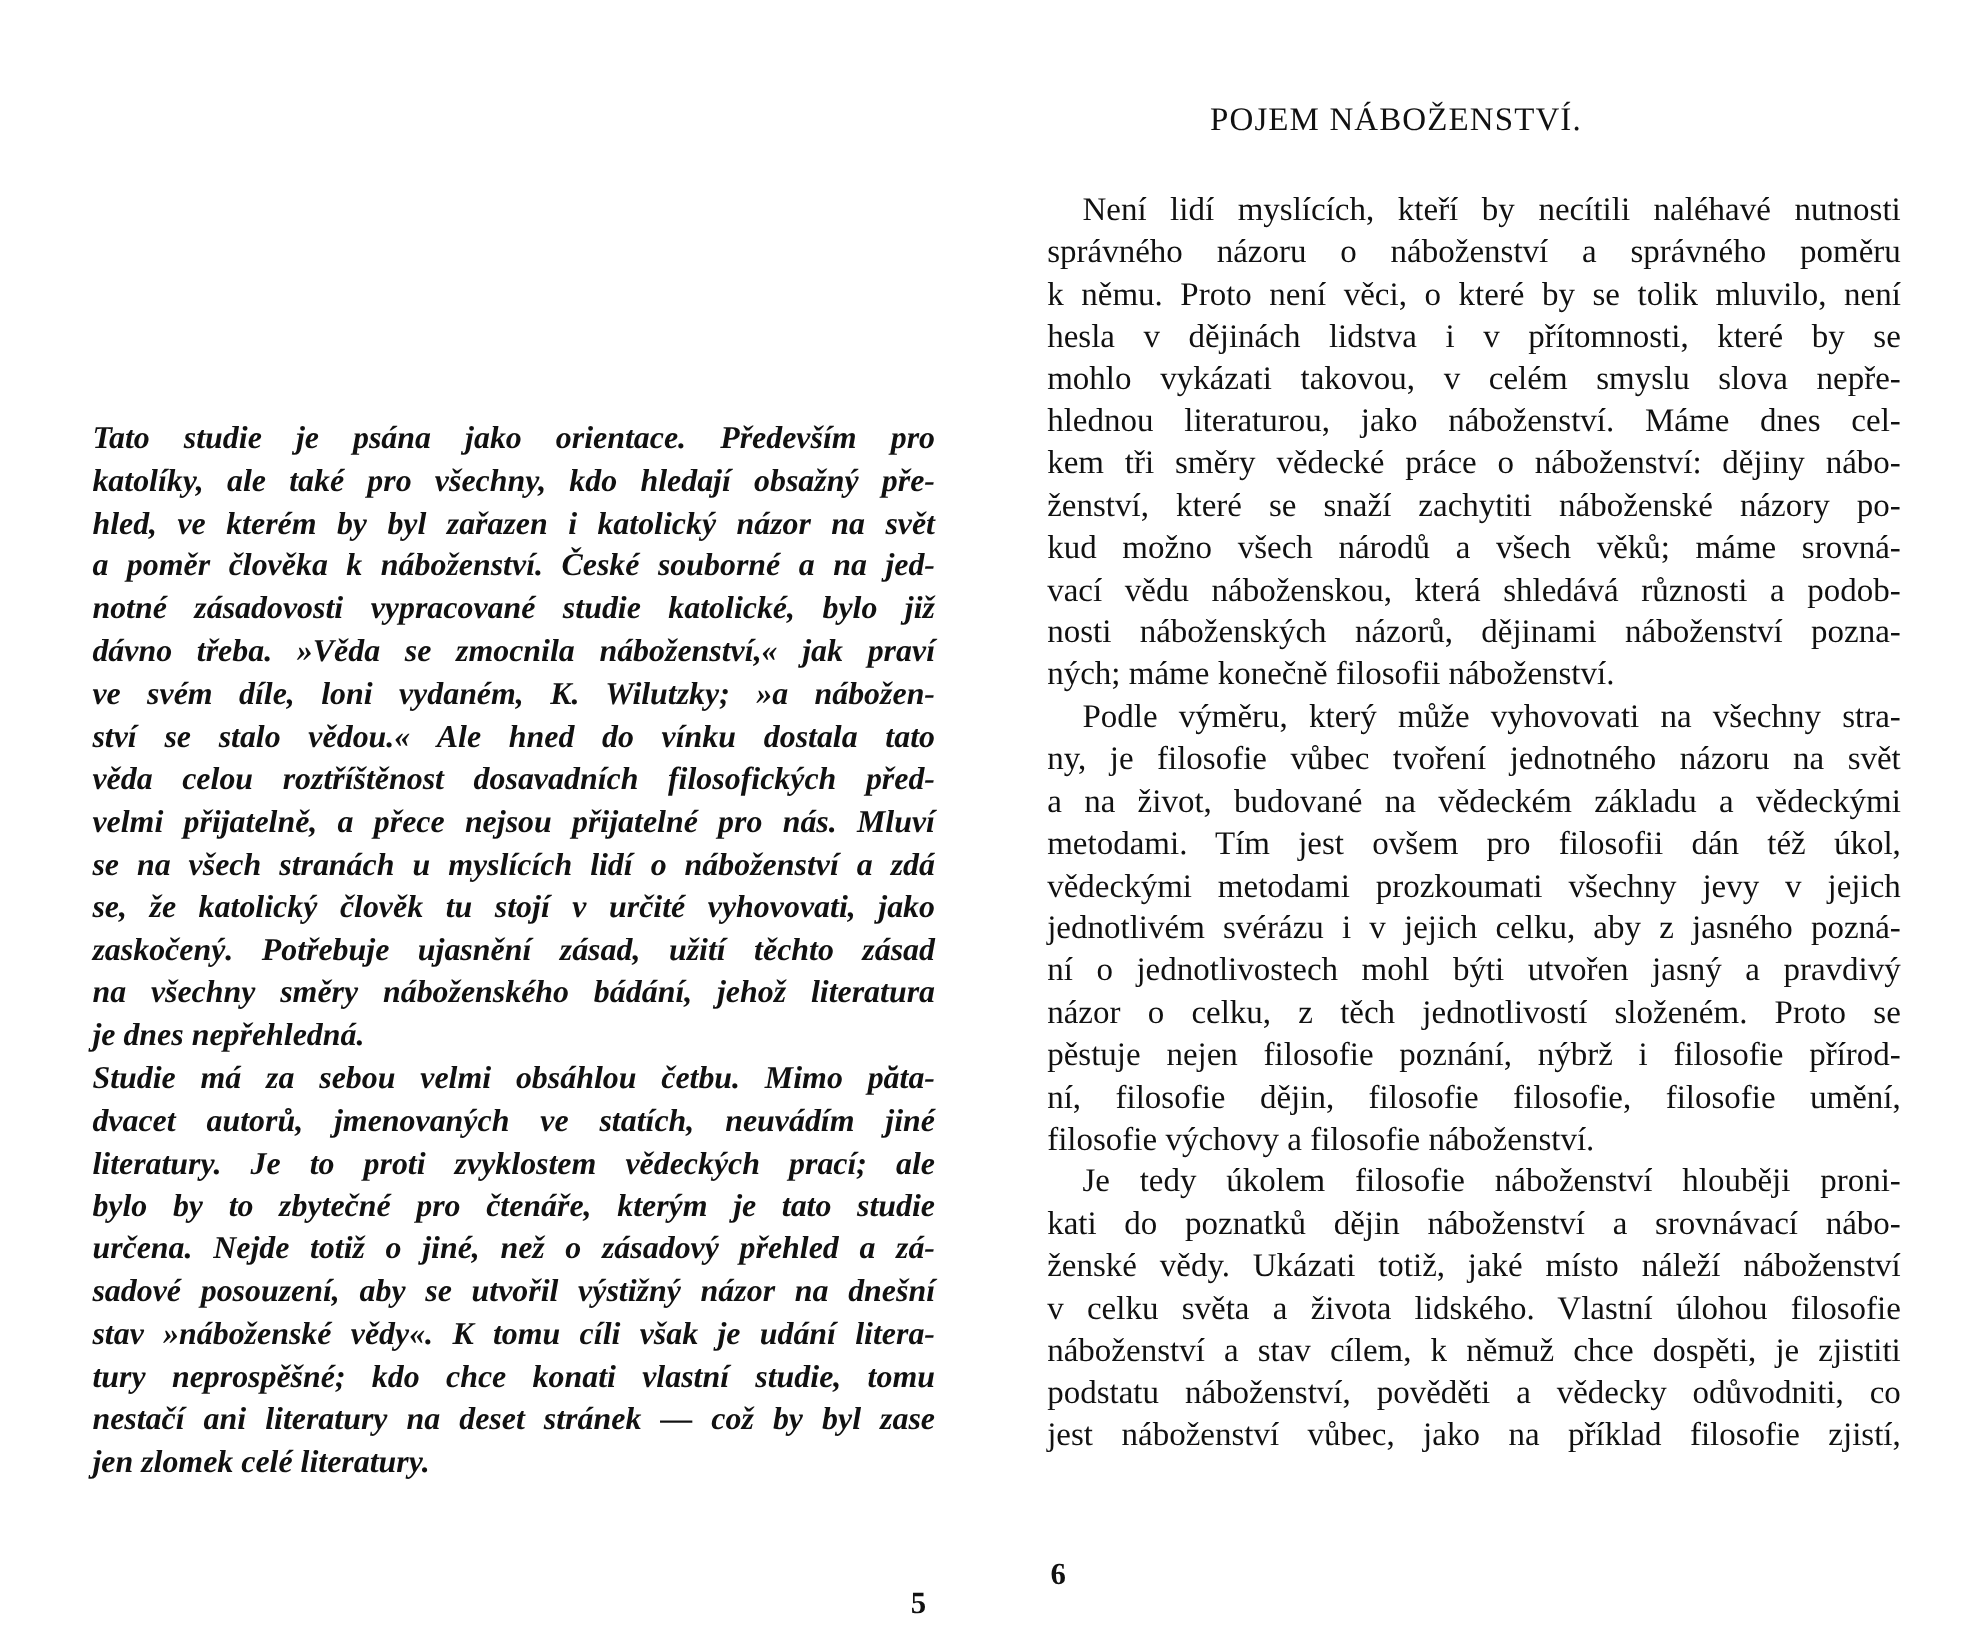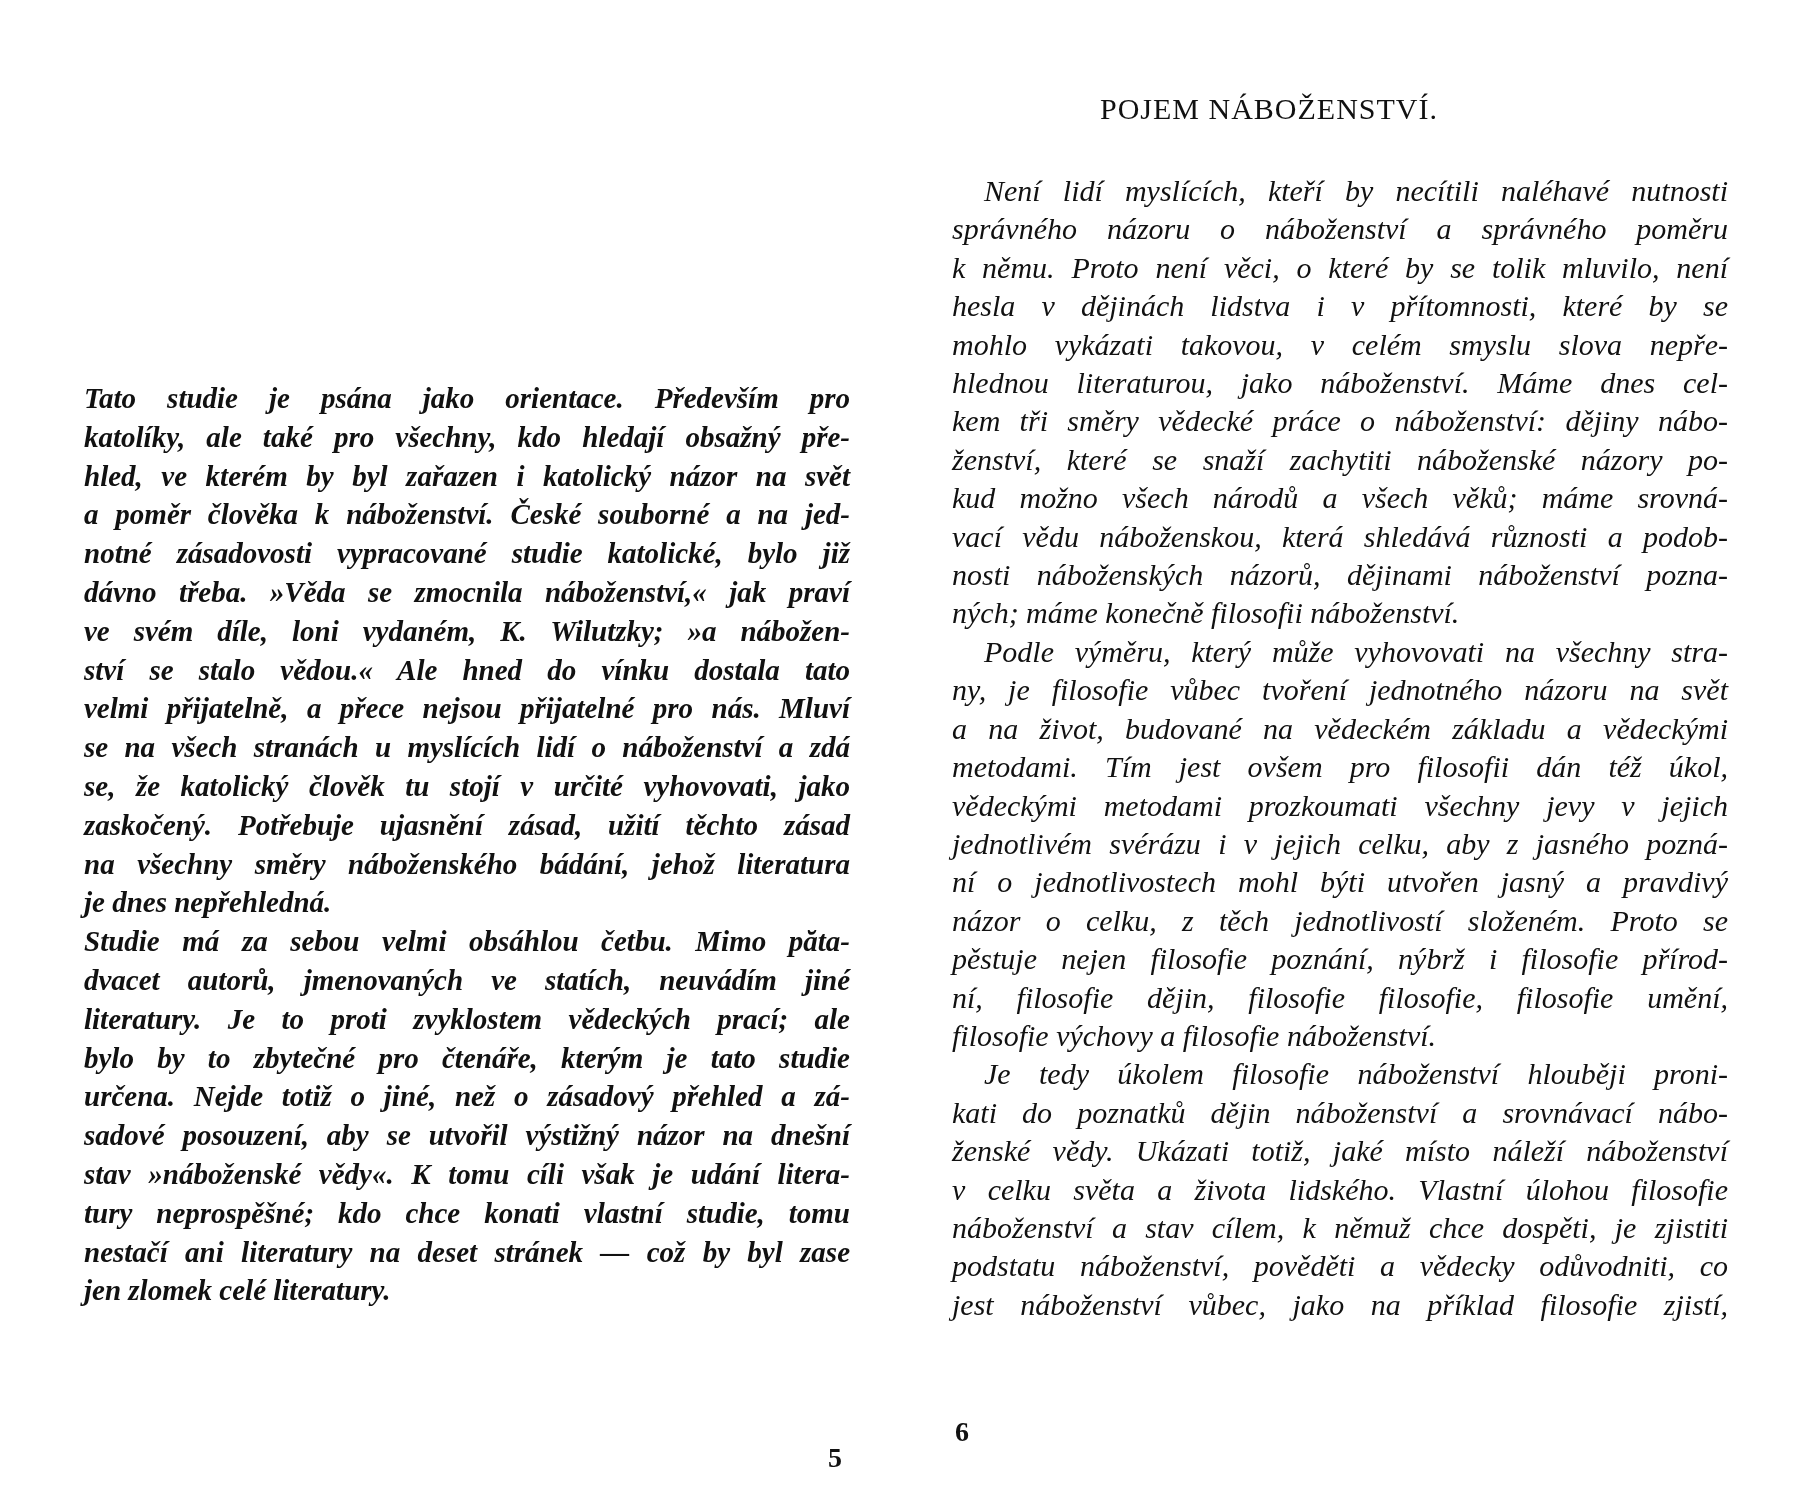--- a/index.html
+++ b/index.html
@@ -7,21 +7,21 @@
   .page { position: absolute; top: 0; height: 1500px; }
   #page-left { left: 0; width: 900px; }
   #page-right { left: 900px; width: 896px; }
 
   .italic-text {
     position: absolute; left: 84px; top: 362px; width: 766px;
     font-family: "Liberation Serif", "DejaVu Serif", serif;
     font-style: italic; font-weight: bold;
     font-size: 29px; line-height: 38.8px; margin-top: 17px;
   }
-  .line { display: block; white-space: nowrap; text-align: justify; text-align-last: justify; font-style: italic; }
+  .line { display: block; white-space: nowrap; text-align: justify; text-align-last: justify; }
   .line.last { text-align-last: left; }
 
   .roman-text {
     position: absolute; left: 52px; top: 172px; width: 776px;
     font-family: "Liberation Serif", "DejaVu Serif", serif;
     font-size: 30px; line-height: 38.4px;
   }
   .heading {
     position: absolute; left: 0; width: 896px; top: 92px; text-align: left;
     font-family: "Liberation Serif", "DejaVu Serif", serif;
@@ -40,20 +40,21 @@
 <div class="page" id="page-left">
   <div class="italic-text" id="left-text">
       <span class="line" style="padding-left: 0px;">Tato studie je psána jako orientace. Především pro</span>
       <span class="line">katolíky, ale také pro všechny, kdo hledají obsažný pře-</span>
       <span class="line">hled, ve kterém by byl zařazen i katolický názor na svět</span>
       <span class="line">a poměr člověka k náboženství. České souborné a na jed-</span>
       <span class="line">notné zásadovosti vypracované studie katolické, bylo již</span>
       <span class="line">dávno třeba. »Věda se zmocnila náboženství,« jak praví</span>
       <span class="line">ve svém díle, loni vydaném, K. Wilutzky; »a nábožen-</span>
       <span class="line">ství se stalo vědou.« Ale hned do vínku dostala tato</span>
+      <span class="line">věda celou roztříštěnost dosavadních filosofických před-</span>
       <span class="line">velmi přijatelně, a přece nejsou přijatelné pro nás. Mluví</span>
       <span class="line">se na všech stranách u myslících lidí o náboženství a zdá</span>
       <span class="line">se, že katolický člověk tu stojí v určité vyhovovati, jako</span>
       <span class="line">zaskočený. Potřebuje ujasnění zásad, užití těchto zásad</span>
       <span class="line">na všechny směry náboženského bádání, jehož literatura</span>
       <span class="line last">je dnes nepřehledná.</span>
       <span class="line" style="padding-left: 0px;">Studie má za sebou velmi obsáhlou četbu. Mimo păta-</span>
       <span class="line">dvacet autorů, jmenovaných ve statích, neuvádím jiné</span>
       <span class="line">literatury. Je to proti zvyklostem vědeckých prací; ale</span>
       <span class="line">bylo by to zbytečné pro čtenáře, kterým je tato studie</span>

